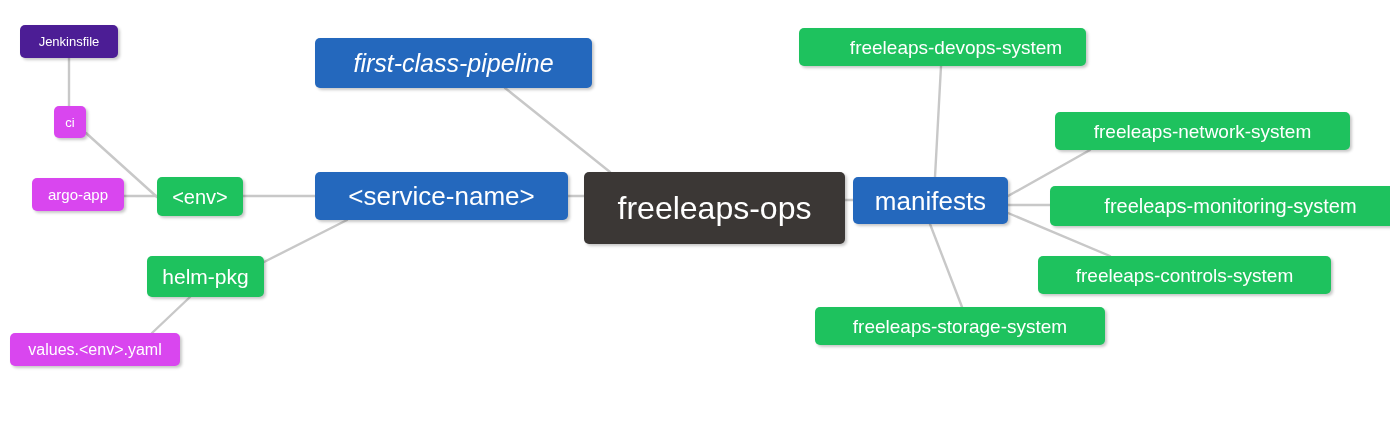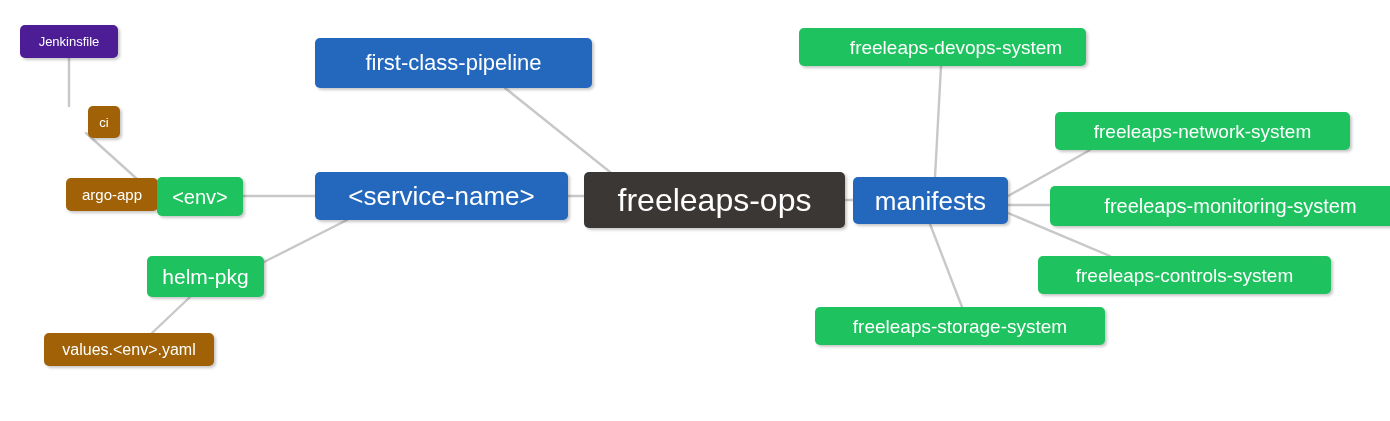--- a/index.html
+++ b/index.html
@@ -48,22 +48,21 @@
   .node-blue {
     background: #2468bd;
   }
   .node-green {
     background: #1ec25e;
   }
   .node-orange {
     background: #4c1d95;
   }
   .node-red {
-    background: #a16207;
-    margin-left: 34px;
+    background: #d946ef;
   }
 </style>
 </head>
 <body>
 
 <div id="mindmap">
   <svg id="edge-layer" viewBox="0 0 1390 421" xmlns="http://www.w3.org/2000/svg">
       <line x1="69" y1="58" x2="69" y2="106" stroke="#c8c8c8" stroke-width="2.4" stroke-linecap="round"></line>
       <line x1="86" y1="133" x2="157" y2="197" stroke="#c8c8c8" stroke-width="2.4" stroke-linecap="round"></line>
       <line x1="124" y1="196" x2="157" y2="196" stroke="#c8c8c8" stroke-width="2.4" stroke-linecap="round"></line>
@@ -78,22 +77,22 @@
       <line x1="1008" y1="205" x2="1050" y2="205" stroke="#c8c8c8" stroke-width="2.4" stroke-linecap="round"></line>
       <line x1="1008" y1="213" x2="1110" y2="256" stroke="#c8c8c8" stroke-width="2.4" stroke-linecap="round"></line>
       <line x1="930" y1="224" x2="962" y2="307" stroke="#c8c8c8" stroke-width="2.4" stroke-linecap="round"></line>
     </svg>
 <div class="node node-orange" style="left: 20px; top: 25px; width: 98px; height: 33px; font-size: 13px;">Jenkinsfile</div>
     <div class="node node-red" style="left: 54px; top: 106px; width: 32px; height: 32px; font-size: 13px;">ci</div>
     <div class="node node-red" style="left: 32px; top: 178px; width: 92px; height: 33px; font-size: 15px;">argo-app</div>
     <div class="node node-green" style="left: 157px; top: 177px; width: 86px; height: 39px; font-size: 20px;">&lt;env&gt;</div>
     <div class="node node-green" style="left: 147px; top: 256px; width: 117px; height: 41px; font-size: 21px;">helm-pkg</div>
     <div class="node node-red" style="left: 10px; top: 333px; width: 170px; height: 33px; font-size: 16px;">values.&lt;env&gt;.yaml</div>
-    <div class="node node-blue" style="left: 315px; top: 38px; width: 277px; height: 50px; font-size: 22px;">first-class-pipeline</div>
+    <div class="node node-blue" style="left: 315px; top: 38px; width: 277px; height: 50px; font-size: 25px; font-style: italic;">first-class-pipeline</div>
     <div class="node node-blue" style="left: 315px; top: 172px; width: 253px; height: 48px; font-size: 26px;">&lt;service-name&gt;</div>
-    <div class="node node-root" style="left: 584px; top: 172px; width: 261px; height: 56px; font-size: 32px;">freeleaps-ops</div>
+    <div class="node node-root" style="left: 584px; top: 172px; width: 261px; height: 72px; font-size: 32px;">freeleaps-ops</div>
     <div class="node node-blue" style="left: 853px; top: 177px; width: 155px; height: 47px; font-size: 26px;">manifests</div>
     <div class="node node-green" style="left: 799px; top: 28px; width: 287px; height: 38px; font-size: 19px; padding-left: 27px;">freeleaps-devops-system</div>
     <div class="node node-green" style="left: 1055px; top: 112px; width: 295px; height: 38px; font-size: 19px;">freeleaps-network-system</div>
     <div class="node node-green" style="left: 1050px; top: 186px; width: 361px; height: 40px; font-size: 20px;">freeleaps-monitoring-system</div>
     <div class="node node-green" style="left: 1038px; top: 256px; width: 293px; height: 38px; font-size: 19px; text-align: center;">freeleaps-controls-system</div>
     <div class="node node-green" style="left: 815px; top: 307px; width: 290px; height: 38px; font-size: 19px;">freeleaps-storage-system</div>
   </div>
 
 </body></html>

